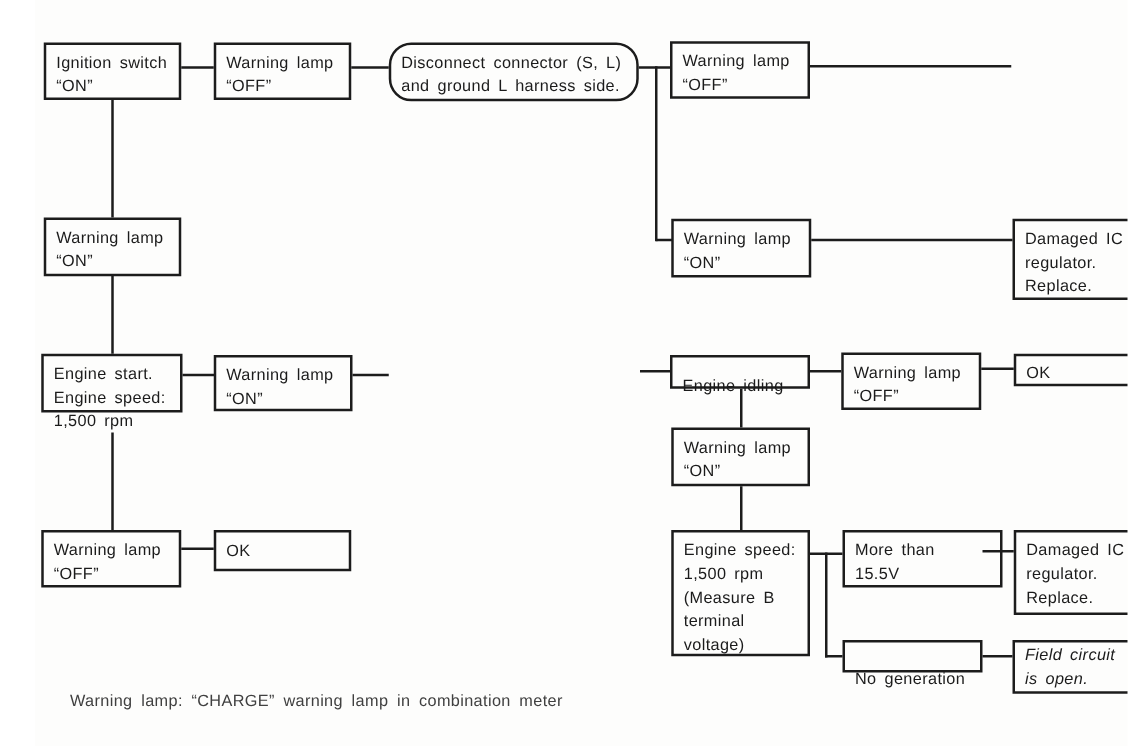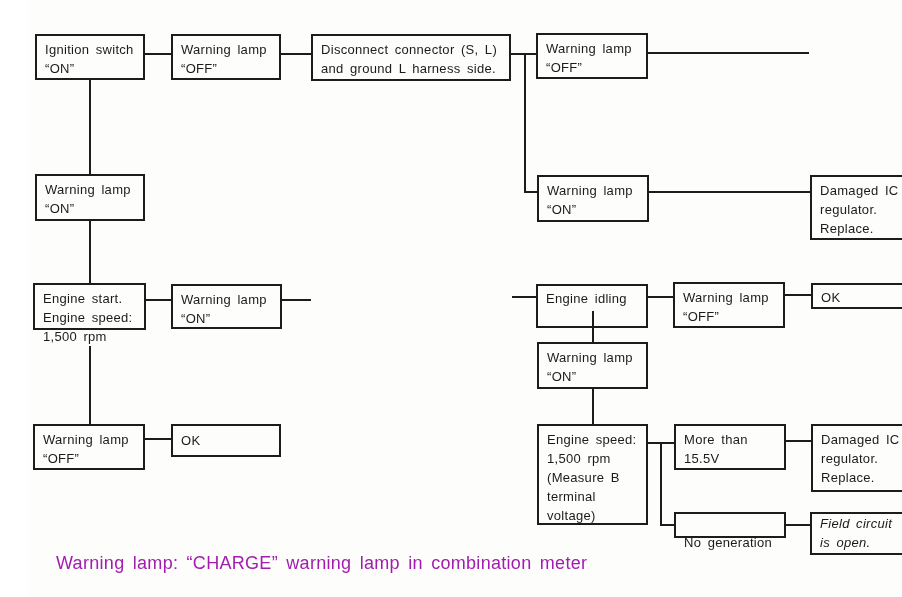--- a/index.html
+++ b/index.html
@@ -32,69 +32,69 @@
   .hl, .vl {
     position: absolute;
     background: #1c1c1c;
   }
   .hl { height: 2px; }
   .vl { width: 2px; }
   .footnote {
     position: absolute;
     left: 28px;
     top: 553px;
-    font-size: 18px;
+    font-size: 13px;
     letter-spacing: 0.3px;
     word-spacing: 3px;
-    color: #a21caf;
+    color: #404040;
   }
 </style>
 </head>
 <body>
 
 <div class="canvas">
 
   <div class="box" style="left:7px; top:34px; width:110px; height:46px;">Ignition switch
 “ON”</div>
   <div class="box" style="left:143px; top:34px; width:110px; height:46px;">Warning lamp
 “OFF”</div>
-  <div class="box" style="left:283px; top:34px; width:200px; height:47px;">Disconnect connector (S, L)
+  <div class="box" style="left:283px; top:34px; width:200px; height:47px;border-radius:18px;">Disconnect connector (S, L)
 and ground L harness side.</div>
   <div class="box" style="left:508px; top:33px; width:112px; height:46px;">Warning lamp
 “OFF”</div>
 
   <div class="box" style="left:7px; top:174px; width:110px; height:47px;">Warning lamp
 “ON”</div>
   <div class="box" style="left:509px; top:175px; width:112px; height:47px;">Warning lamp
 “ON”</div>
   <div class="box" style="left:782px; top:175px; width:115px; height:65px;">Damaged IC
 regulator.
 Replace.</div>
 
   <div class="box" style="left:5px; top:283px; width:113px; height:47px;">Engine start.
 Engine speed:
 1,500 rpm</div>
   <div class="box" style="left:143px; top:284px; width:111px; height:45px;">Warning lamp
 “ON”</div>
-  <div class="box" style="left:508px; top:284px; width:112px; height:44px; padding-top:3px;">Engine idling</div>
+  <div class="box" style="left:508px; top:284px; width:112px; height:27px; padding-top:13px;">Engine idling</div>
   <div class="box" style="left:645px; top:282px; width:112px; height:46px;">Warning lamp
 “OFF”</div>
   <div class="box" style="left:783px; top:283px; width:110px; height:26px; padding-top:3px;">OK</div>
   <div class="box" style="left:509px; top:342px; width:111px; height:47px;">Warning lamp
 “ON”</div>
 
   <div class="box" style="left:5px; top:424px; width:112px; height:46px;">Warning lamp
 “OFF”</div>
   <div class="box" style="left:143px; top:424px; width:110px; height:33px; padding-top:5px;">OK</div>
   <div class="box" style="left:509px; top:424px; width:111px; height:101px;">Engine speed:
 1,500 rpm
 (Measure B
 terminal
 voltage)</div>
-  <div class="box" style="left:646px; top:424px; width:112px; height:46px;">More than
+  <div class="box" style="left:646px; top:424px; width:128px; height:46px;">More than
 15.5V</div>
   <div class="box" style="left:783px; top:424px; width:115px; height:68px;">Damaged IC
 regulator.
 Replace.</div>
   <div class="box" style="left:646px; top:512px; width:112px; height:26px; padding-top:19px;">No generation</div>
   <div class="box" style="left:782px; top:512px; width:116px; height:43px; padding-top:0;font-style:italic;">Field circuit
 is open.</div>
 
   <div class="hl" style="left:117px; top:53px; width:26px;"></div>
   <div class="hl" style="left:253px; top:53px; width:30px;"></div>

